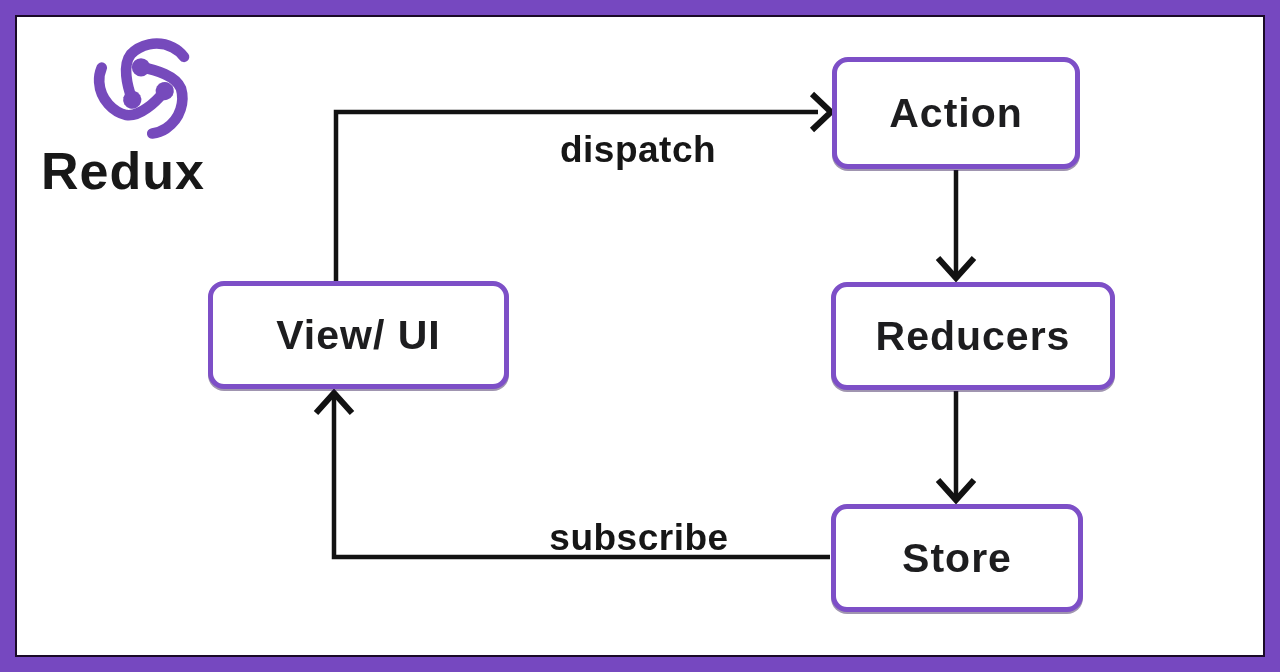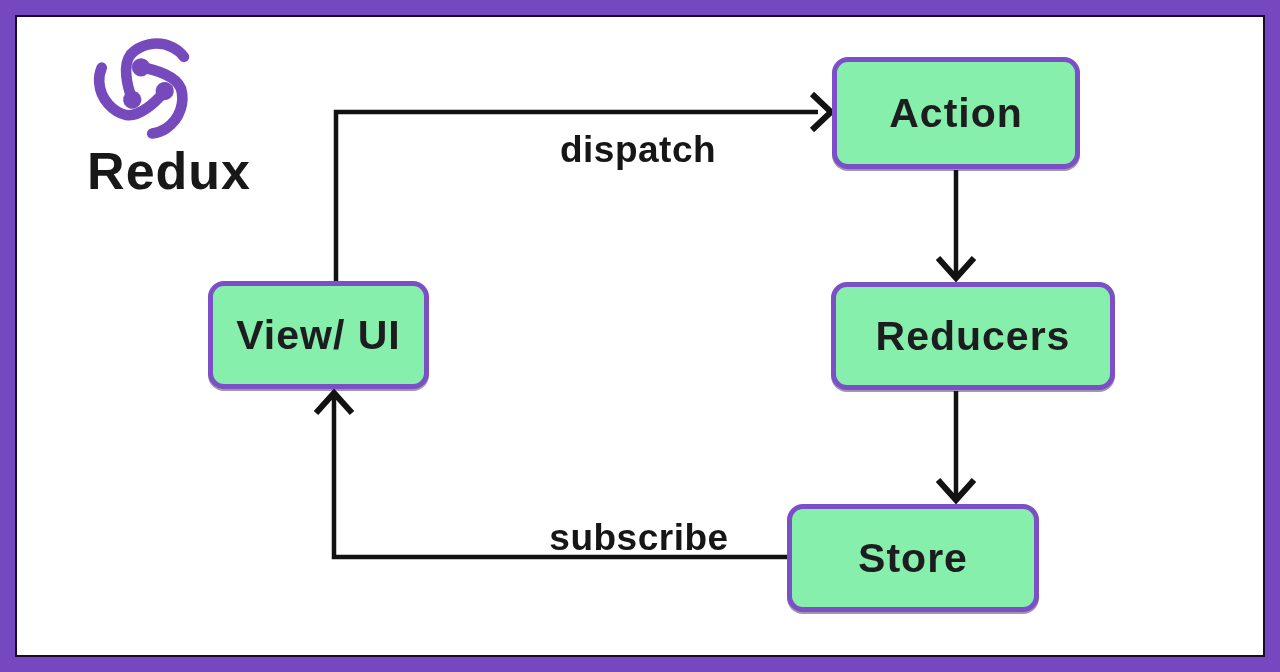--- a/index.html
+++ b/index.html
@@ -17,38 +17,38 @@
     background:#ffffff;border:2px solid #1a0a28;box-sizing:border-box;
   }
   .arrows{
     position:absolute;left:0;top:0;width:1280px;height:672px;
     pointer-events:none;
   }
   
   .brand-icon{position:absolute;left:66px;top:11px;width:160px;height:150px;}
   .brand-text{
     position:absolute;left:41px;top:141px;width:210px;
-    text-align:right;font-size:52px;font-weight:700;color:#181818;
+    text-align:left;font-size:52px;font-weight:700;color:#181818;
     letter-spacing:1px;
   }
   
   .node{
     position:absolute;box-sizing:border-box;
-    background:#86efac;border:5px solid #7d4fc7;border-radius:16px;
+    background:#ffffff;border:5px solid #7d4fc7;border-radius:16px;
     box-shadow:0 2px 0 rgba(45,20,80,0.45);
     display:flex;align-items:center;justify-content:center;
   }
   .node span{
     font-size:41px;font-weight:600;color:#1d1d1f;letter-spacing:1px;
     white-space:nowrap;
   }
   .node-action  {left:832px;top:57px; width:248px;height:112px;}
   .node-reducers{left:831px;top:282px;width:284px;height:108px;}
-  .node-store   {left:787px;top:504px;width:252px;height:108px;}
-  .node-view    {left:208px;top:281px;width:221px;height:108px;}
+  .node-store   {left:831px;top:504px;width:252px;height:108px;}
+  .node-view    {left:208px;top:281px;width:301px;height:108px;}
   
   .edge-label{
     position:absolute;width:260px;text-align:center;
     font-size:37px;font-weight:600;color:#161616;letter-spacing:0.5px;
   }
   .edge-label-dispatch{left:508px;top:129px;text-align:center;}
   .edge-label-subscribe{left:509px;top:488px;margin-top:29px;}
 </style>
 </head>
 <body>

